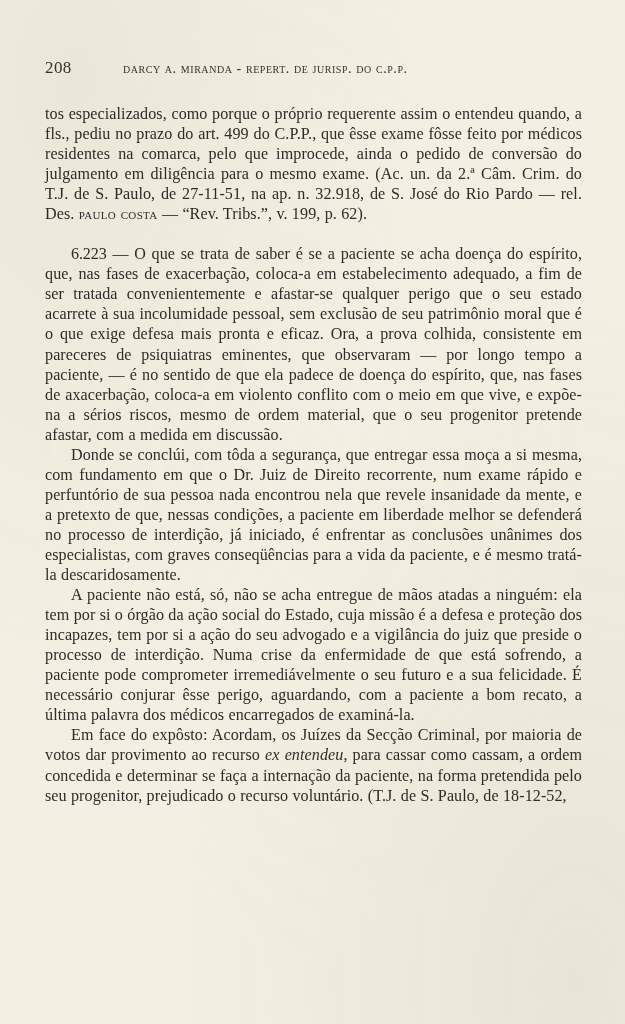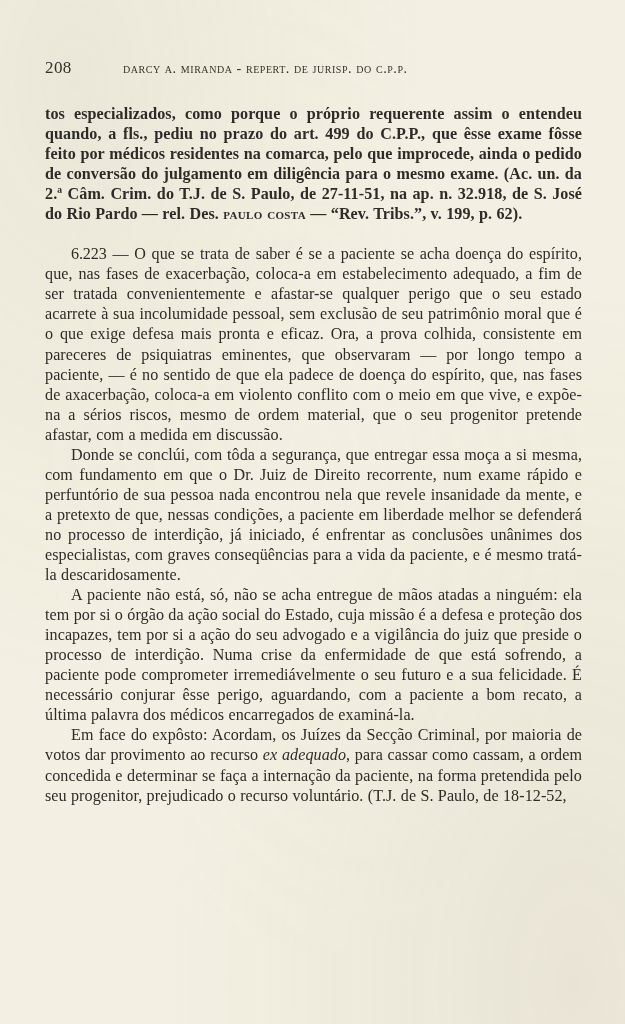--- a/index.html
+++ b/index.html
@@ -80,21 +80,20 @@
     hyphens: none;
   }
   p.para.indent {
     text-indent: 26px;
   }
   p.para.gap {
     margin-top: 20px;
   }
   p.para.flush {
     text-indent: 0;
-    font-weight: bold;
   }
 
   b.entry-no {
     font-weight: normal;
     letter-spacing: -.1px;
   }
   span.smallcaps {
     font-variant: small-caps;
     text-transform: lowercase;
     letter-spacing: .35px;
@@ -116,18 +115,18 @@
   <div class="textblock">
 
     <p class="para flush"><span>tos especializados, como porque o próprio requerente assim o entendeu quando, a fls., pediu no prazo do art. 499 do C.P.P., que êsse exame fôsse feito por médicos residentes na comarca, pelo que improcede, ainda o pedido de conversão do julgamento em diligência para o mesmo exame. (Ac. un. da 2.ª Câm. Crim. do T.J. de S. Paulo, de 27-11-51, na ap. n. 32.918, de S. José do Rio Pardo — rel. Des. </span><span class="smallcaps">Paulo Costa</span><span> — “Rev. Tribs.”, v. 199, p. 62).</span></p>
 
     <p class="para indent gap"><b class="entry-no">6.223</b><span> — O que se trata de saber é se a paciente se acha doença do espírito, que, nas fases de exacerbação, coloca-a em estabelecimento adequado, a fim de ser tratada convenientemente e afastar-se qualquer perigo que o seu estado acarrete à sua incolumidade pessoal, sem exclusão de seu patrimônio moral que é o que exige defesa mais pronta e eficaz. Ora, a prova colhida, consistente em pareceres de psiquiatras eminentes, que observaram — por longo tempo a paciente, — é no sentido de que ela padece de doença do espírito, que, nas fases de axacerbação, coloca-a em violento conflito com o meio em que vive, e expõe-na a sérios riscos, mesmo de ordem material, que o seu progenitor pretende afastar, com a medida em discussão.</span></p>
 
     <p class="para indent"><span>Donde se conclúi, com tôda a segurança, que entregar essa moça a si mesma, com fundamento em que o Dr. Juiz de Direito recorrente, num exame rápido e perfuntório de sua pessoa nada encontrou nela que revele insanidade da mente, e a pretexto de que, nessas condições, a paciente em liberdade melhor se defenderá no processo de interdição, já iniciado, é enfrentar as conclusões unânimes dos especialistas, com graves conseqüências para a vida da paciente, e é mesmo tratá-la descaridosamente.</span></p>
 
     <p class="para indent"><span>A paciente não está, só, não se acha entregue de mãos atadas a ninguém: ela tem por si o órgão da ação social do Estado, cuja missão é a defesa e proteção dos incapazes, tem por si a ação do seu advogado e a vigilância do juiz que preside o processo de interdição. Numa crise da enfermidade de que está sofrendo, a paciente pode comprometer irremediávelmente o seu futuro e a sua felicidade. É necessário conjurar êsse perigo, aguardando, com a paciente a bom recato, a última palavra dos médicos encarregados de examiná-la.</span></p>
 
-    <p class="para indent"><span>Em face do expôsto: Acordam, os Juízes da Secção Criminal, por maioria de votos dar provimento ao recurso </span><i class="ital">ex adequado</i><span>, para cassar como cassam, a ordem concedida e determinar se faça a internação da paciente, na forma pretendida pelo seu progenitor, prejudicado o recurso voluntário. (T.J. de S. Paulo, de 18-12-52,</span></p>
+    <p class="para indent"><span>Em face do expôsto: Acordam, os Juízes da Secção Criminal, por maioria de votos dar provimento ao recurso </span><i class="ital">ex entendeu</i><span>, para cassar como cassam, a ordem concedida e determinar se faça a internação da paciente, na forma pretendida pelo seu progenitor, prejudicado o recurso voluntário. (T.J. de S. Paulo, de 18-12-52,</span></p>
 
   </div>
 </div>
 
 <div class="paper-grain"></div>
 
 </body></html>

